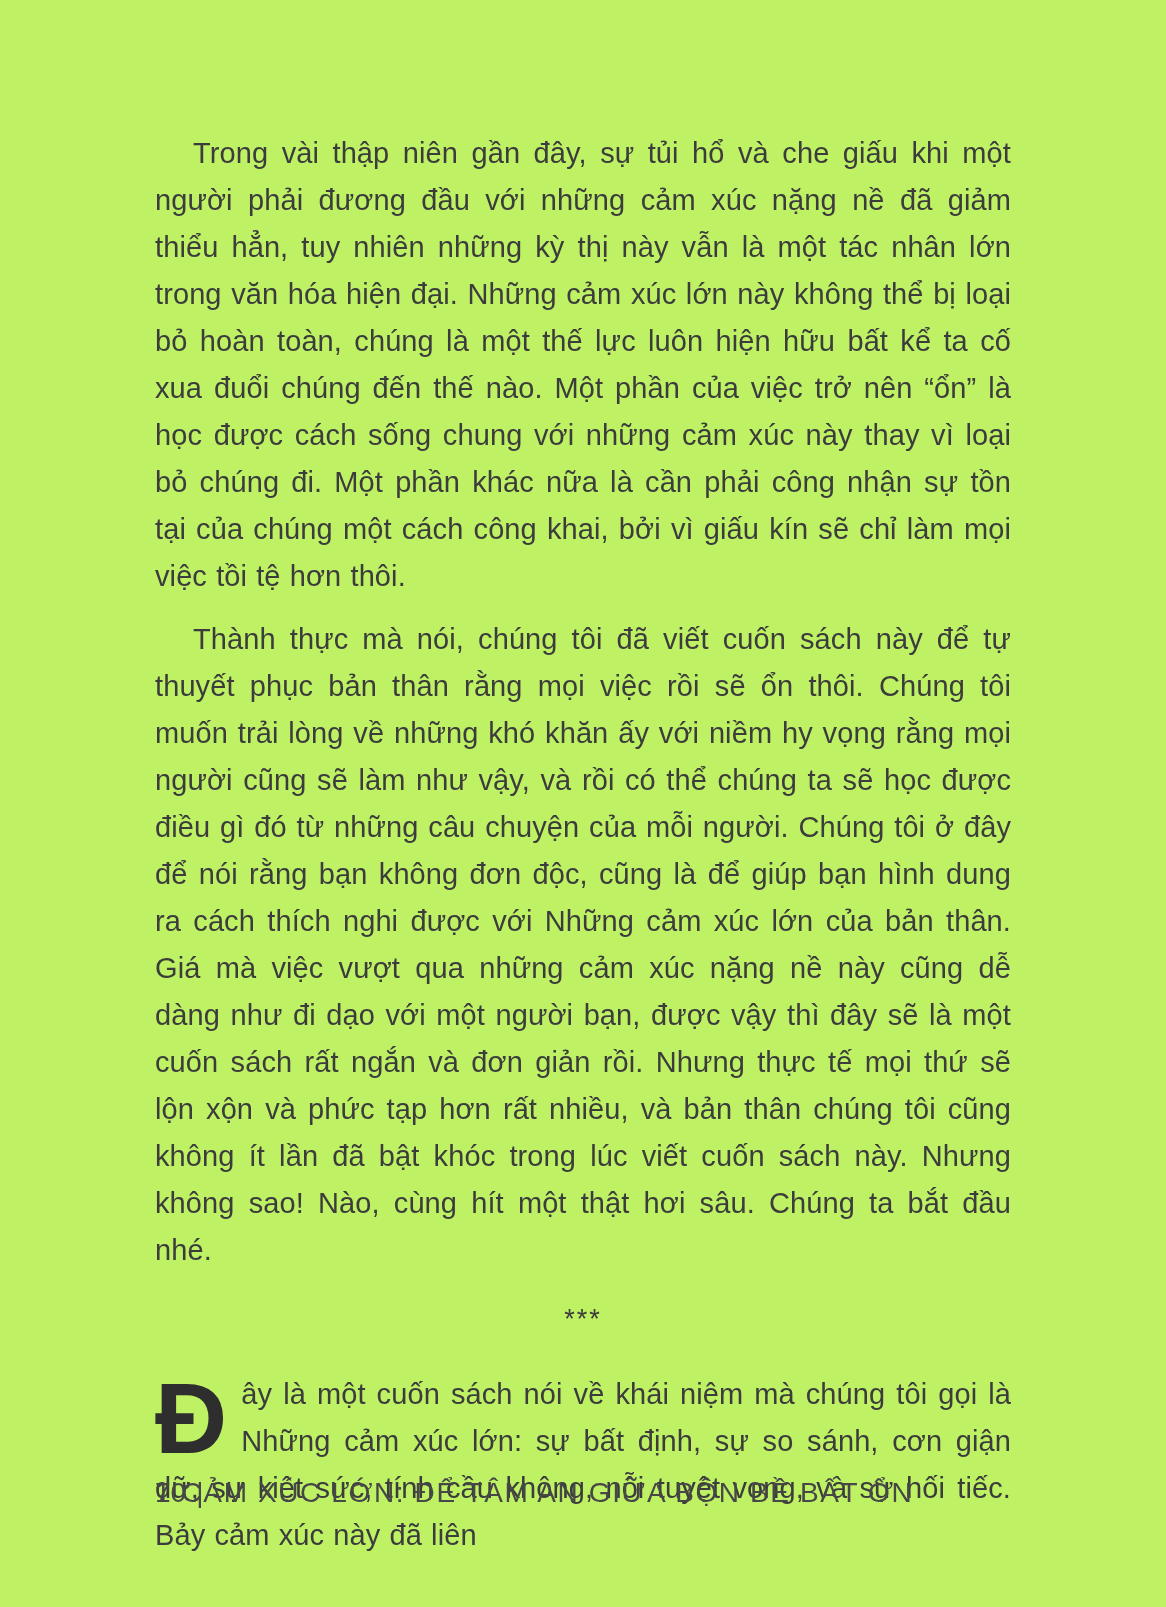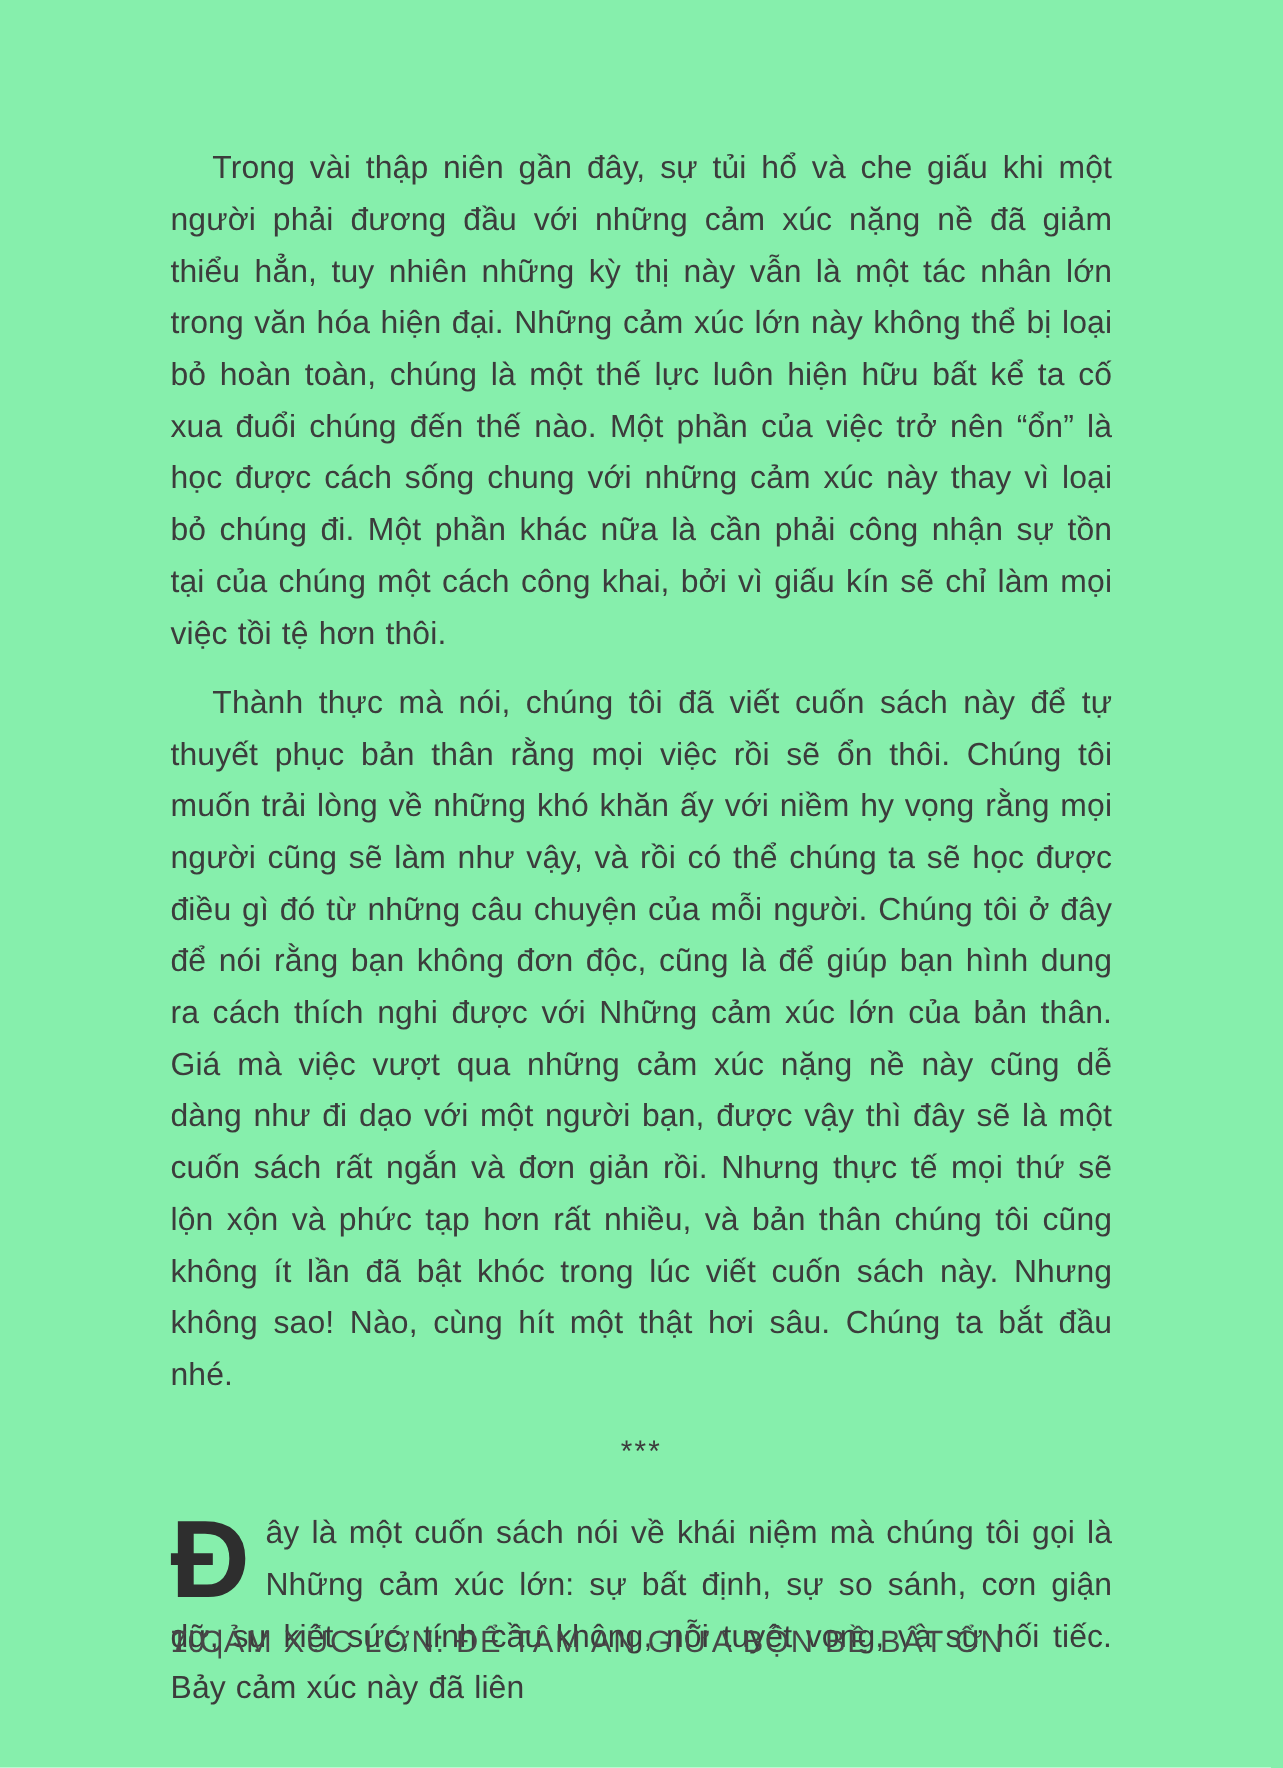--- a/index.html
+++ b/index.html
@@ -4,21 +4,21 @@
 <style>
   html, body {
     margin: 0;
     padding: 0;
     background: #ffffff;
   }
   .book-page {
     position: relative;
     width: 1166px;
     height: 1607px;
-    background: #86efac;
+    background: #bef264;
     overflow: hidden;
     font-family: "Liberation Sans", sans-serif;
     color: #3c3c3c;
   }
   .body-text {
     position: absolute;
     top: 130px;
     left: 155px;
     width: 856px;
   }

